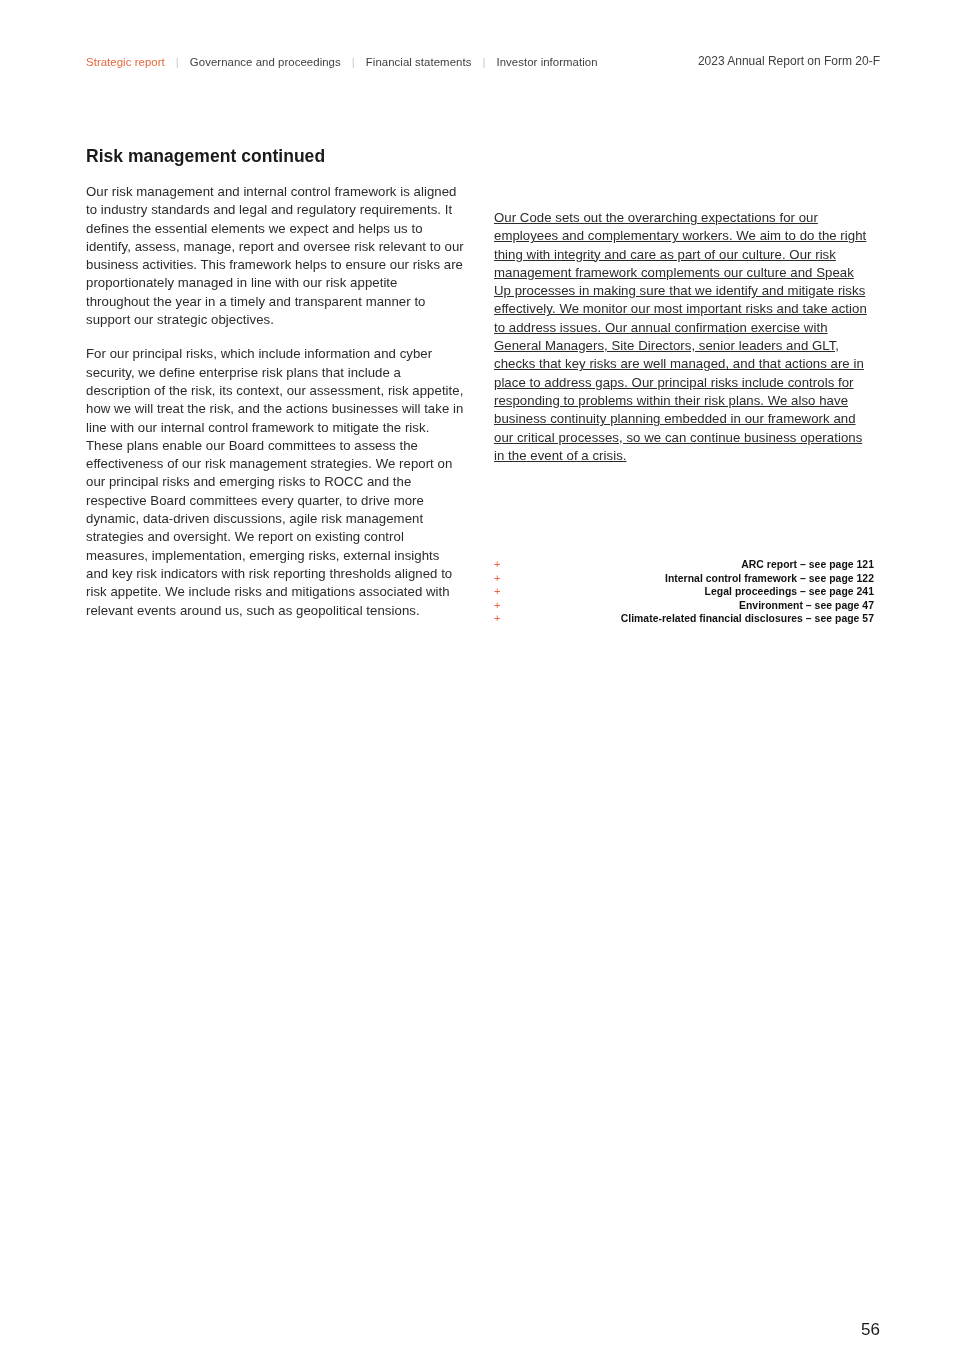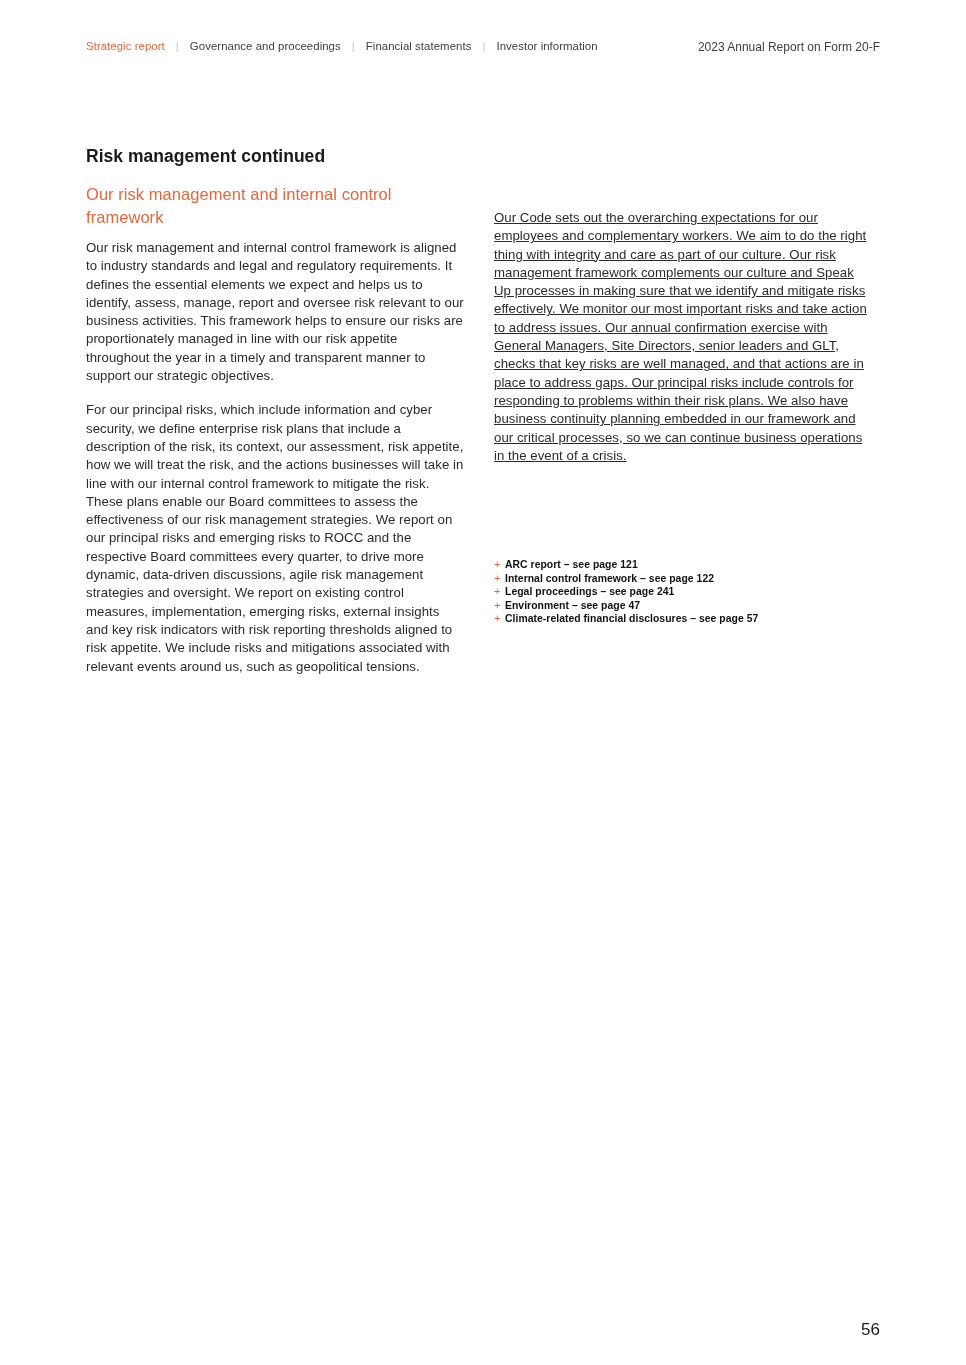--- a/index.html
+++ b/index.html
@@ -21,25 +21,25 @@
     inset: 0;
     width: 966px;
     height: 1365px;
     background: #ffffff;
   }
 
   
   .header {
     position: absolute;
     left: 86px;
-    top: 40px;
+    top: 48px;
     width: 794px;
     height: 20px;
     display: flex;
-    align-items: flex-start;
+    align-items: flex-end;
     justify-content: space-between;
   }
   .header-nav {
     display: flex;
     align-items: baseline;
     font-size: 11.4px;
     letter-spacing: 0.005em;
   }
   .nav-item {
     color: #404040;
@@ -126,20 +126,21 @@
   .xref-plus {
     color: #e8663c;
     font-weight: normal;
     width: 11px;
     flex: 0 0 11px;
     font-size: 11px;
     line-height: 13.6px;
   }
   .xref-text {
     flex: 1 1 auto;
+    text-align: right;
   }
 
   
   .folio {
     position: absolute;
     right: 86px;
     top: 1320px;
     font-size: 17px;
     color: #1a1a1a;
     font-weight: normal;
@@ -159,21 +160,20 @@
       <span class="nav-item">Financial statements</span>
       <span class="nav-sep">|</span>
       <span class="nav-item">Investor information</span>
     </div>
     <div class="header-right">2023 Annual Report on Form 20-F</div>
   </div>
 
   <div class="page-title">Risk management continued</div>
 
   <div class="col-left">
-    <h2 class="section-heading">Our risk management and internal control framework</h2>
     <p class="body">Our risk management and internal control framework is aligned to industry standards and legal and regulatory requirements. It defines the essential elements we expect and helps us to identify, assess, manage, report and oversee risk relevant to our business activities. This framework helps to ensure our risks are proportionately managed in line with our risk appetite throughout the year in a timely and transparent manner to support our strategic objectives.</p>
     <p class="body">For our principal risks, which include information and cyber security, we define enterprise risk plans that include a description of the risk, its context, our assessment, risk appetite, how we will treat the risk, and the actions businesses will take in line with our internal control framework to mitigate the risk. These plans enable our Board committees to assess the effectiveness of our risk management strategies. We report on our principal risks and emerging risks to ROCC and the respective Board committees every quarter, to drive more dynamic, data-driven discussions, agile risk management strategies and oversight. We report on existing control measures, implementation, emerging risks, external insights and key risk indicators with risk reporting thresholds aligned to risk appetite. We include risks and mitigations associated with relevant events around us, such as geopolitical tensions.</p>
   </div>
 
   <div class="col-right">
     <p class="body">Our Code sets out the overarching expectations for our employees and complementary workers. We aim to do the right thing with integrity and care as part of our culture. Our risk management framework complements our culture and Speak Up processes in making sure that we identify and mitigate risks effectively. We monitor our most important risks and take action to address issues. Our annual confirmation exercise with General Managers, Site Directors, senior leaders and GLT, checks that key risks are well managed, and that actions are in place to address gaps. Our principal risks include controls for responding to problems within their risk plans. We also have business continuity planning embedded in our framework and our critical processes, so we can continue business operations in the event of a crisis.</p>
   </div>
 
   <div class="xref-list">
     <div class="xref-item">

